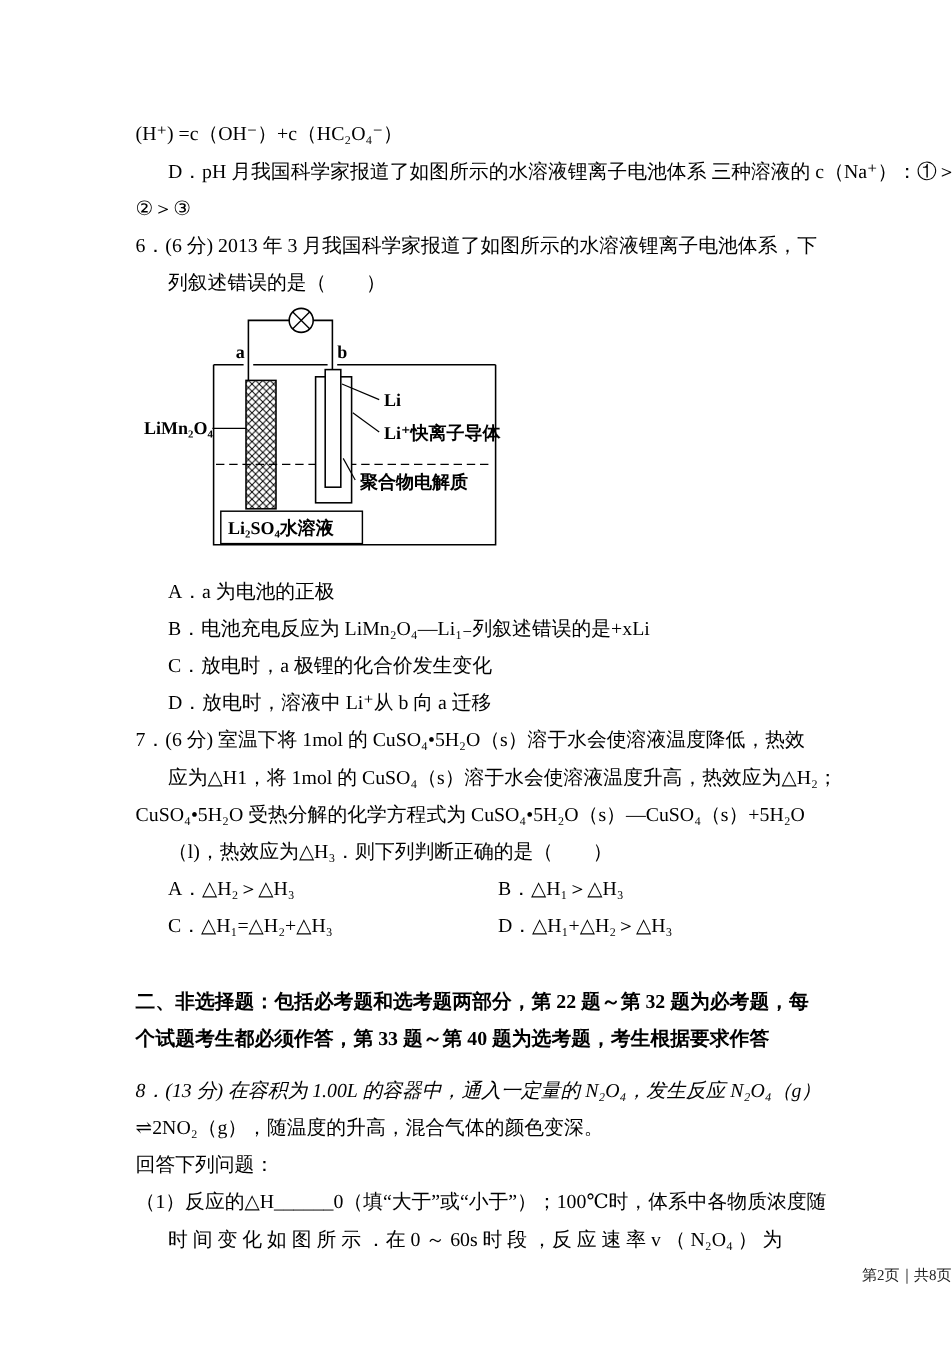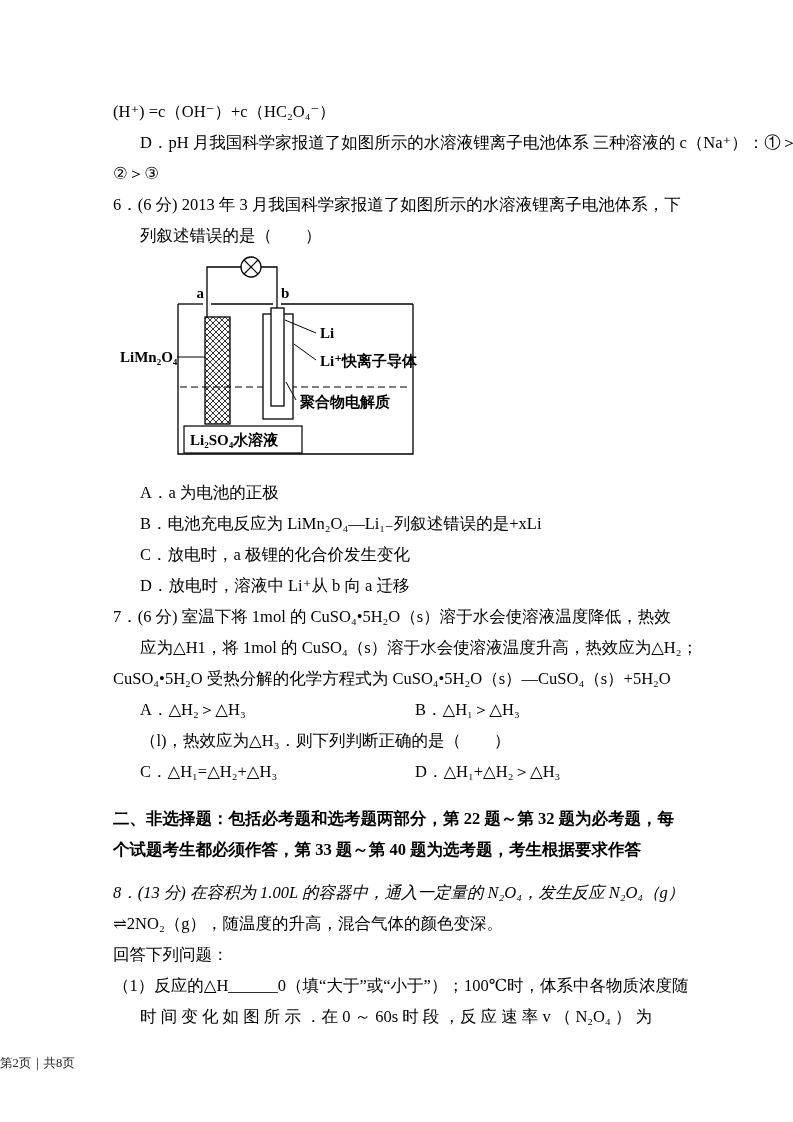--- a/index.html
+++ b/index.html
@@ -6,29 +6,29 @@
   html,body { background:#fff; }
   .page {
     position:relative; width:793px; height:1122px; background:#ffffff;
     font-family:"Liberation Serif","DejaVu Serif",serif;
     color:#000; font-size:16.5px; overflow:hidden;
   }
   .content { padding:96px 90px 0 113px; }
   .ln { line-height:31px; min-height:31px; white-space:nowrap; }
   .ind { padding-left:27px; }
   .bold { font-weight:bold; }
-  .gap-lg { margin-top:16px; }
+  .gap-lg { margin-top:32px; }
   .gap-sm { margin-top:12px;font-style:italic; }
   .opt-col { display:inline-block; width:275px; }
   .diagram-wrap { margin:3px 0 6px 7px; }
   .dlabel { font-family:"Liberation Serif","DejaVu Serif",serif; font-size:15px; font-weight:bold; fill:#000; }
   .dlabel-bold { font-family:"Liberation Serif","DejaVu Serif",serif; font-size:15px; font-weight:bold; fill:#000; }
   .footer {
     position:absolute; bottom:50px; left:0; width:100%;
-    text-align:left; font-size:12.5px; color:#222;
+    text-align:right; font-size:12.5px; color:#222;
   }
 </style>
 </head>
 <body>
 
 <div class="page">
   <div class="content">
 
     <div class="ln">(H⁺) =c（OH⁻）+c（HC₂O₄⁻）</div>
 
@@ -93,25 +93,25 @@
     </div>
 
     <div class="ln ind">A．a 为电池的正极</div>
     <div class="ln ind">B．电池充电反应为 LiMn₂O₄—Li₁₋列叙述错误的是+xLi</div>
     <div class="ln ind">C．放电时，a 极锂的化合价发生变化</div>
     <div class="ln ind">D．放电时，溶液中 Li⁺从 b 向 a 迁移</div>
 
     <div class="ln">7．(6 分) 室温下将 1mol 的 CuSO₄•5H₂O（s）溶于水会使溶液温度降低，热效</div>
     <div class="ln ind">应为△H1，将 1mol 的 CuSO₄（s）溶于水会使溶液温度升高，热效应为△H₂；</div>
     <div class="ln">CuSO₄•5H₂O 受热分解的化学方程式为 CuSO₄•5H₂O（s）—CuSO₄（s）+5H₂O</div>
+    <div class="ln ind">（l)，热效应为△H₃．则下列判断正确的是（　　）</div>
+
     <div class="ln ind">
       <span class="opt-col">A．△H₂＞△H₃</span><span>B．△H₁＞△H₃</span>
     </div>
-
-    <div class="ln ind">（l)，热效应为△H₃．则下列判断正确的是（　　）</div>
     <div class="ln ind">
       <span class="opt-col">C．△H₁=△H₂+△H₃</span><span>D．△H₁+△H₂＞△H₃</span>
     </div>
 
     <div class="ln bold gap-lg">二、非选择题：包括必考题和选考题两部分，第 22 题～第 32 题为必考题，每</div>
     <div class="ln bold">个试题考生都必须作答，第 33 题～第 40 题为选考题，考生根据要求作答</div>
 
     <div class="ln gap-sm">8．(13 分) 在容积为 1.00L 的容器中，通入一定量的 N₂O₄，发生反应 N₂O₄（g）</div>
     <div class="ln">⇌2NO₂（g），随温度的升高，混合气体的颜色变深。</div>
     <div class="ln">回答下列问题：</div>

